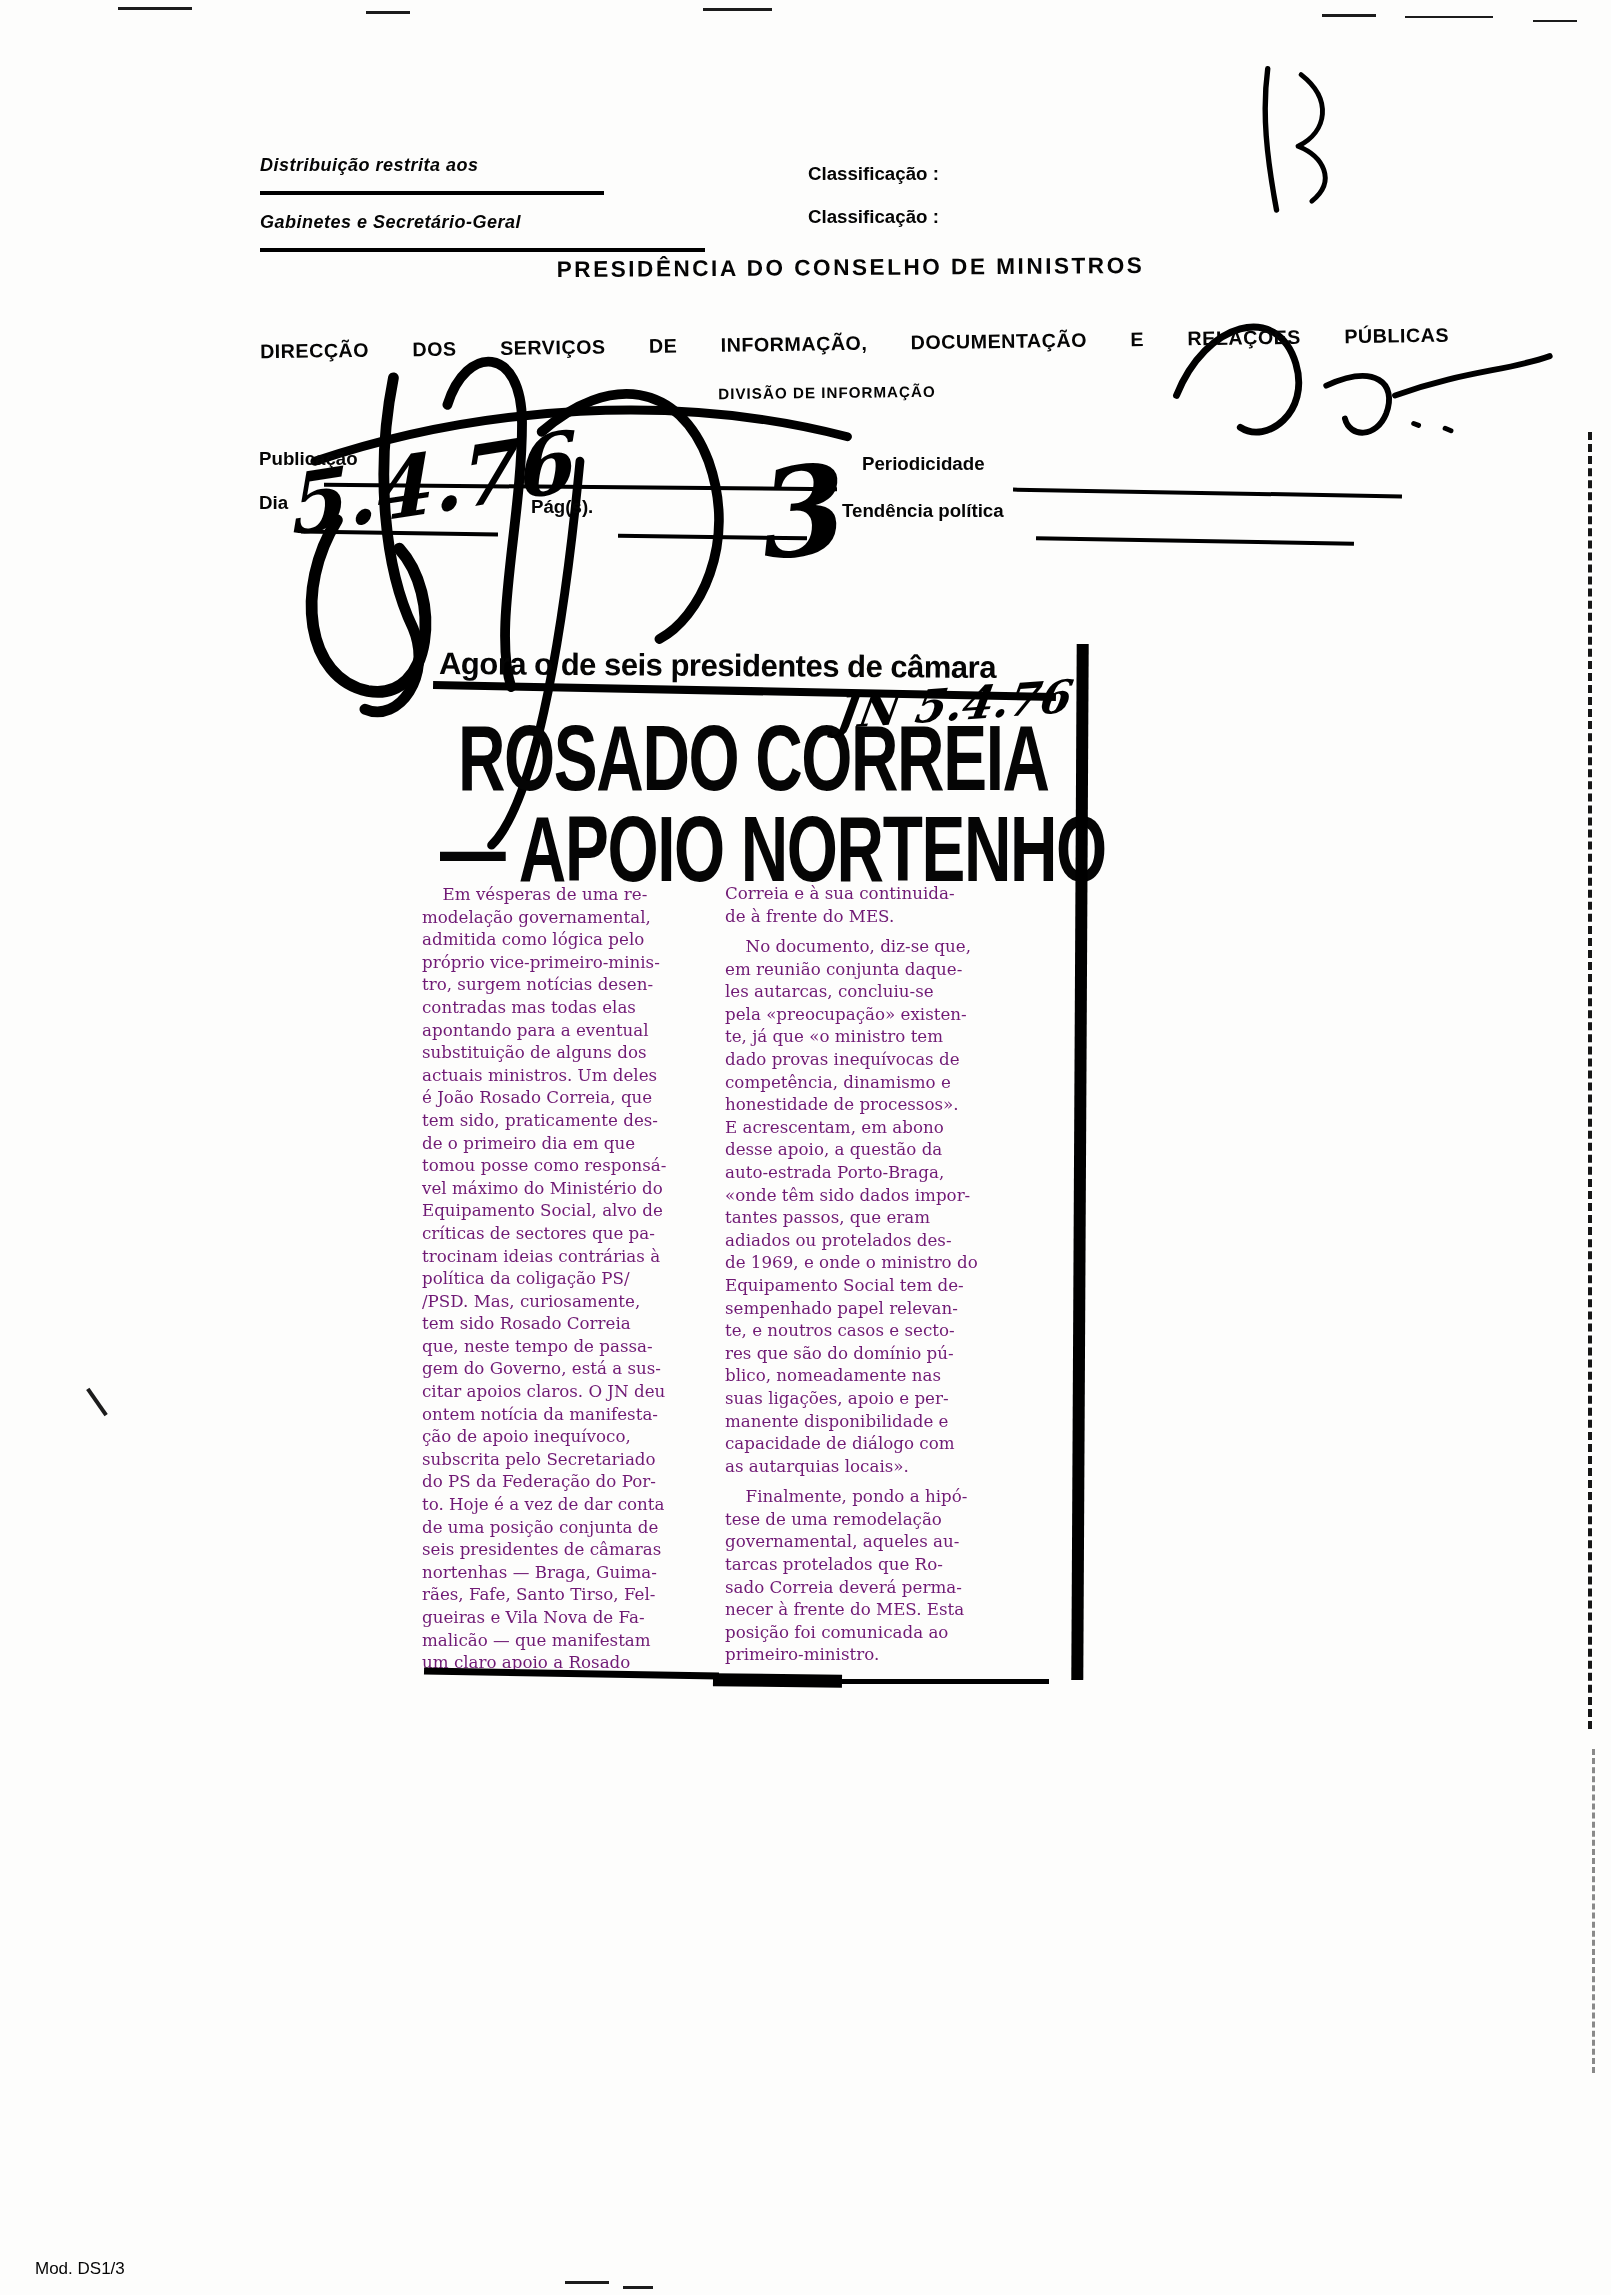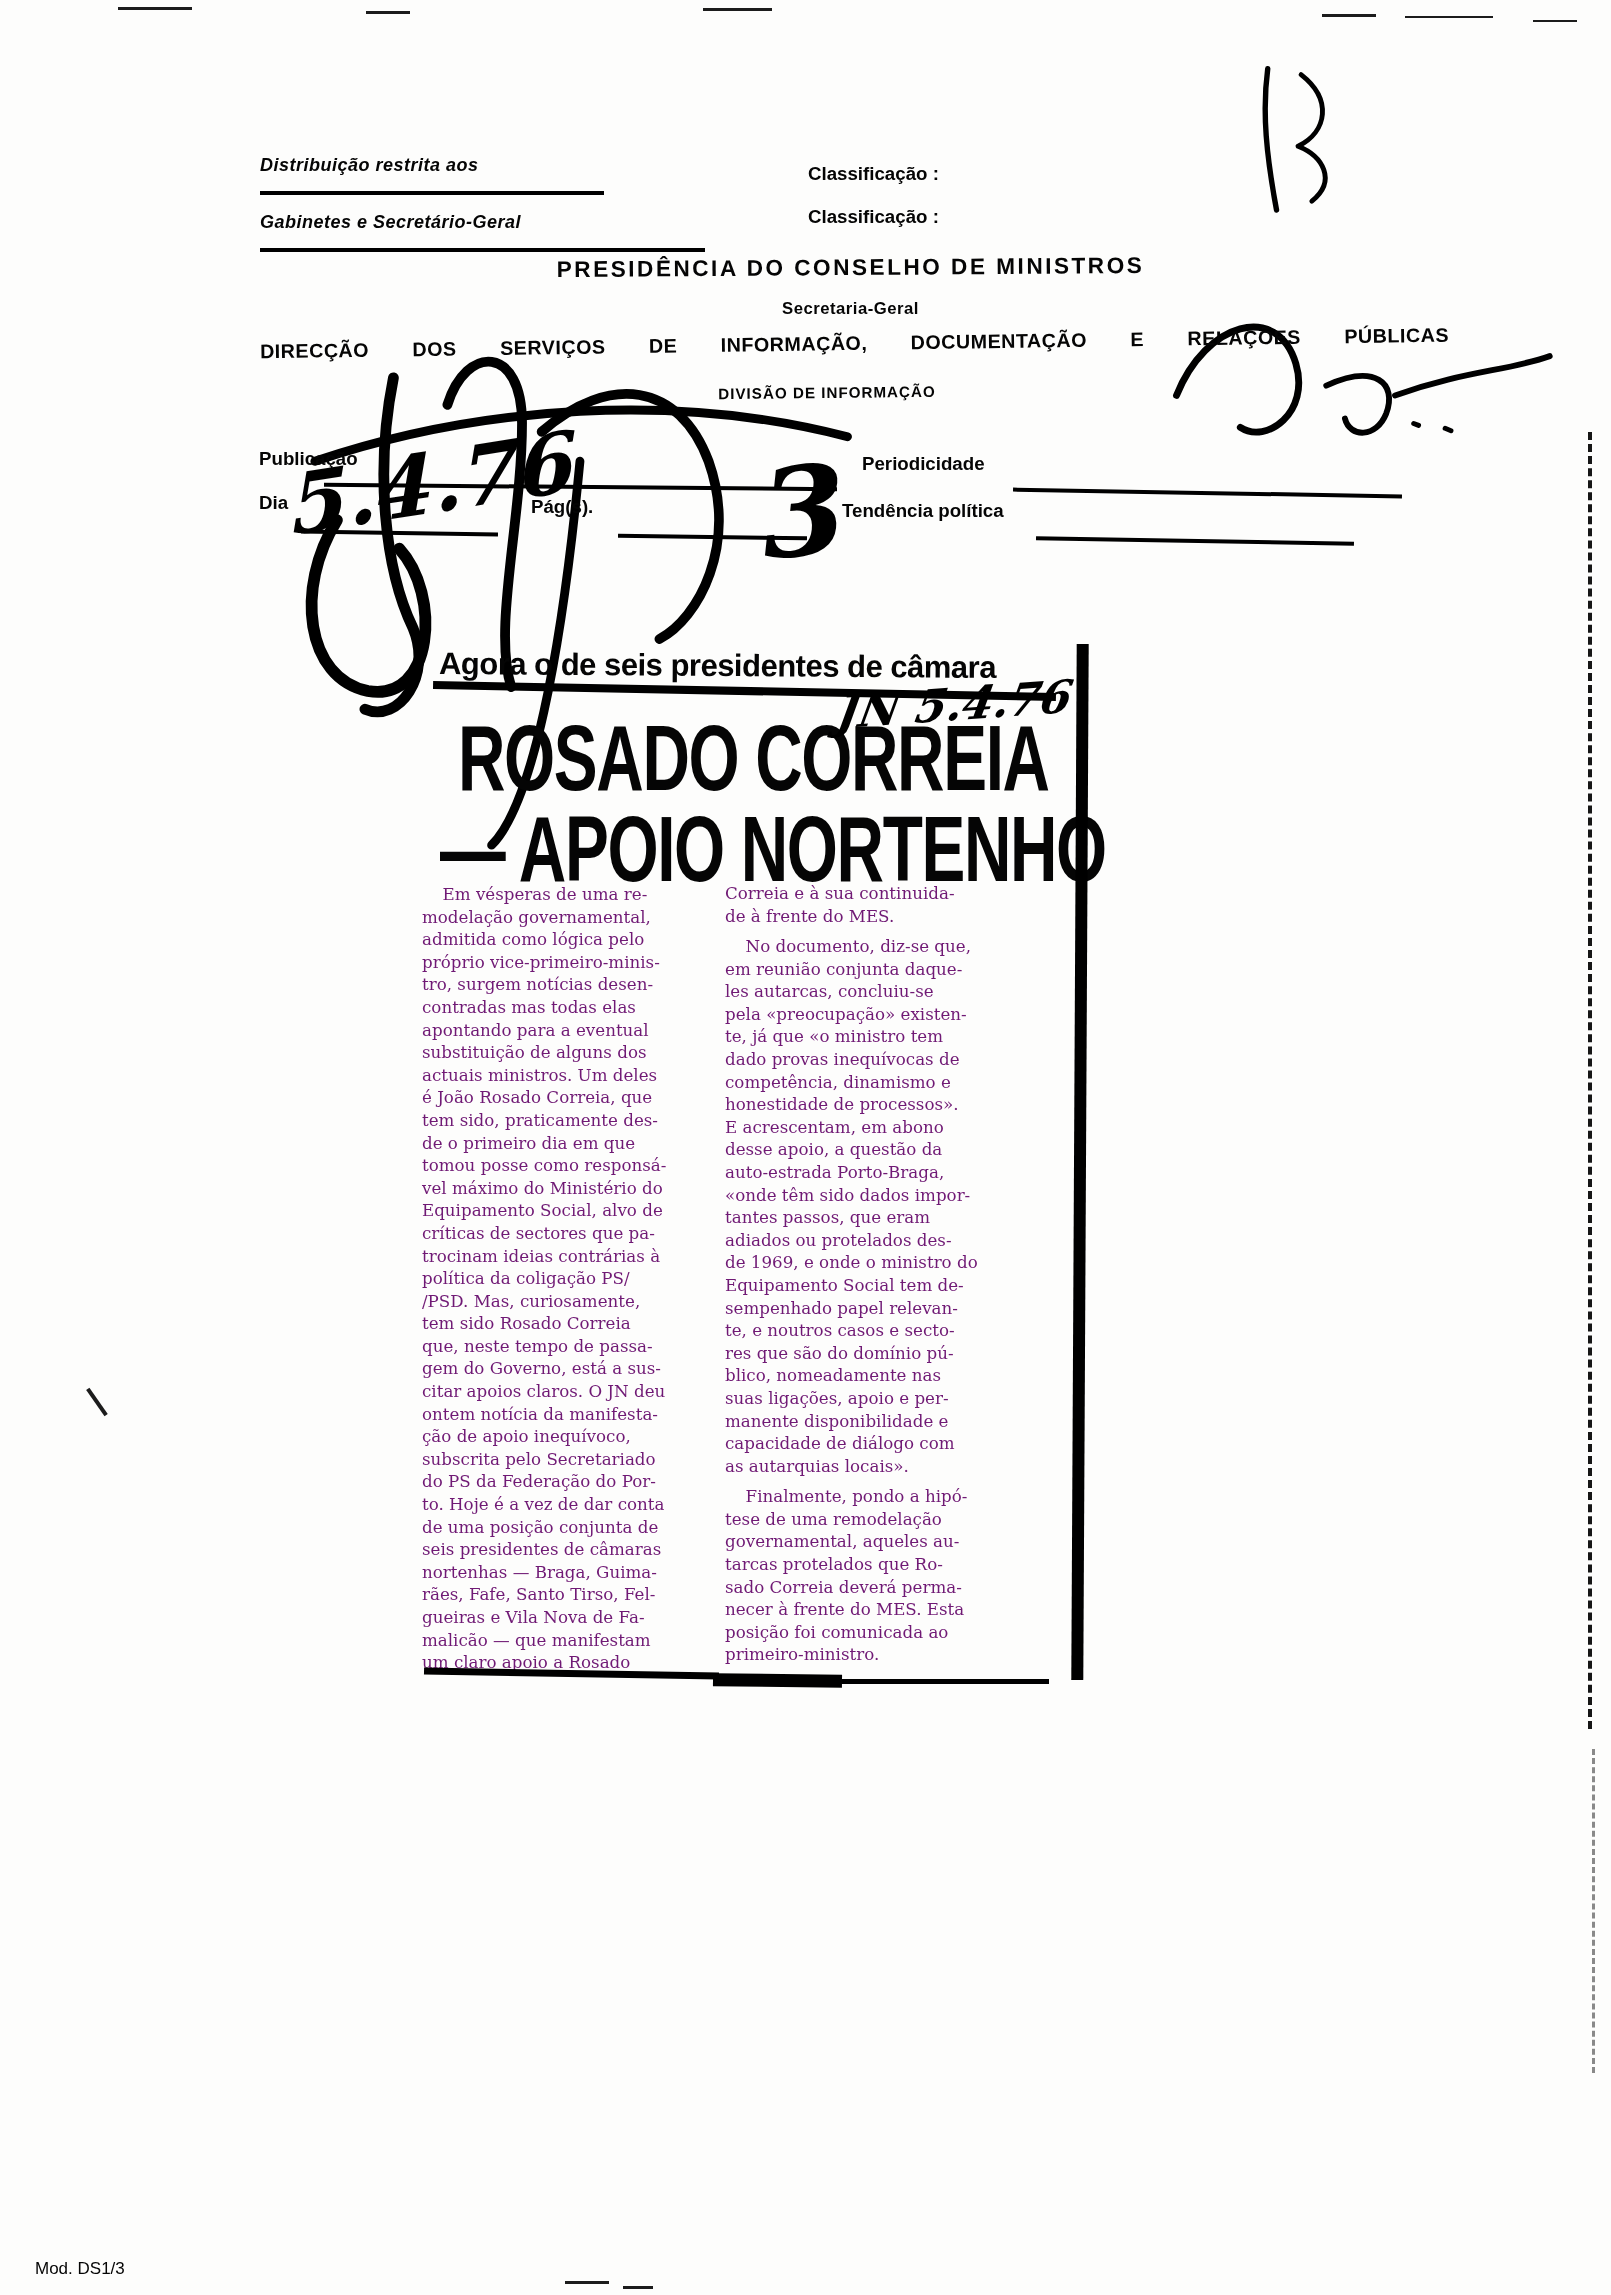--- a/index.html
+++ b/index.html
@@ -74,21 +74,20 @@
   </svg>
 
   <svg class="abs" style="left:1120px;top:265px;" width="442" height="197" viewBox="0 0 900 400">
     <path d="M 115 265 C 175 115, 320 75, 358 200 C 388 300, 298 365, 245 330" stroke-width="14"></path>
     <path d="M 420 245 C 520 200, 565 240, 542 302 C 522 352, 468 352, 458 312" stroke-width="12"></path>
     <path d="M 560 265 C 700 215, 790 215, 875 185" stroke-width="12"></path>
     <path d="M 598 322 l 10 4 M 662 332 l 12 5" stroke-width="10"></path>
   </svg>
 
   <div class="abs org-title" style="left:305px;top:255px;width:1091px;transform:rotate(-.4deg);">PRESIDÊNCIA DO CONSELHO DE MINISTROS</div>
-  <div class="abs org-sub" style="left:305px;top:299px;width:1091px;">Secretaria-Geral</div>
   <div class="abs direction" style="left:260px;top:332px;width:1189px;transform:rotate(-.8deg);">DIRECÇÃO DOS SERVIÇOS DE INFORMAÇÃO, DOCUMENTAÇÃO E RELAÇÕES PÚBLICAS</div>
   <div class="abs division" style="left:655px;top:384px;width:344px;transform:rotate(-.6deg);">DIVISÃO DE INFORMAÇÃO</div>
 
   <svg class="abs" style="left:236px;top:314px;" width="737" height="540" viewBox="0 0 1500 1100">
     <path d="M 320 130 C 282 320, 302 520, 360 640 C 400 735, 332 835, 262 805" stroke-width="22"></path>
     <path d="M 430 185 C 468 62, 582 62, 582 222 C 582 420, 522 640, 560 760" stroke-width="20"></path>
     <path d="M 160 300 C 500 185, 900 160, 1245 250" stroke-width="18"></path>
     <path d="M 622 240 C 760 120, 902 140, 962 300 C 1022 470, 942 620, 862 662" stroke-width="20"></path>
     <path d="M 700 300 C 662 700, 602 1000, 520 1082" stroke-width="18"></path>
     <path d="M 205 420 C 118 560, 142 742, 268 768 C 402 792, 418 572, 332 478" stroke-width="24"></path>

